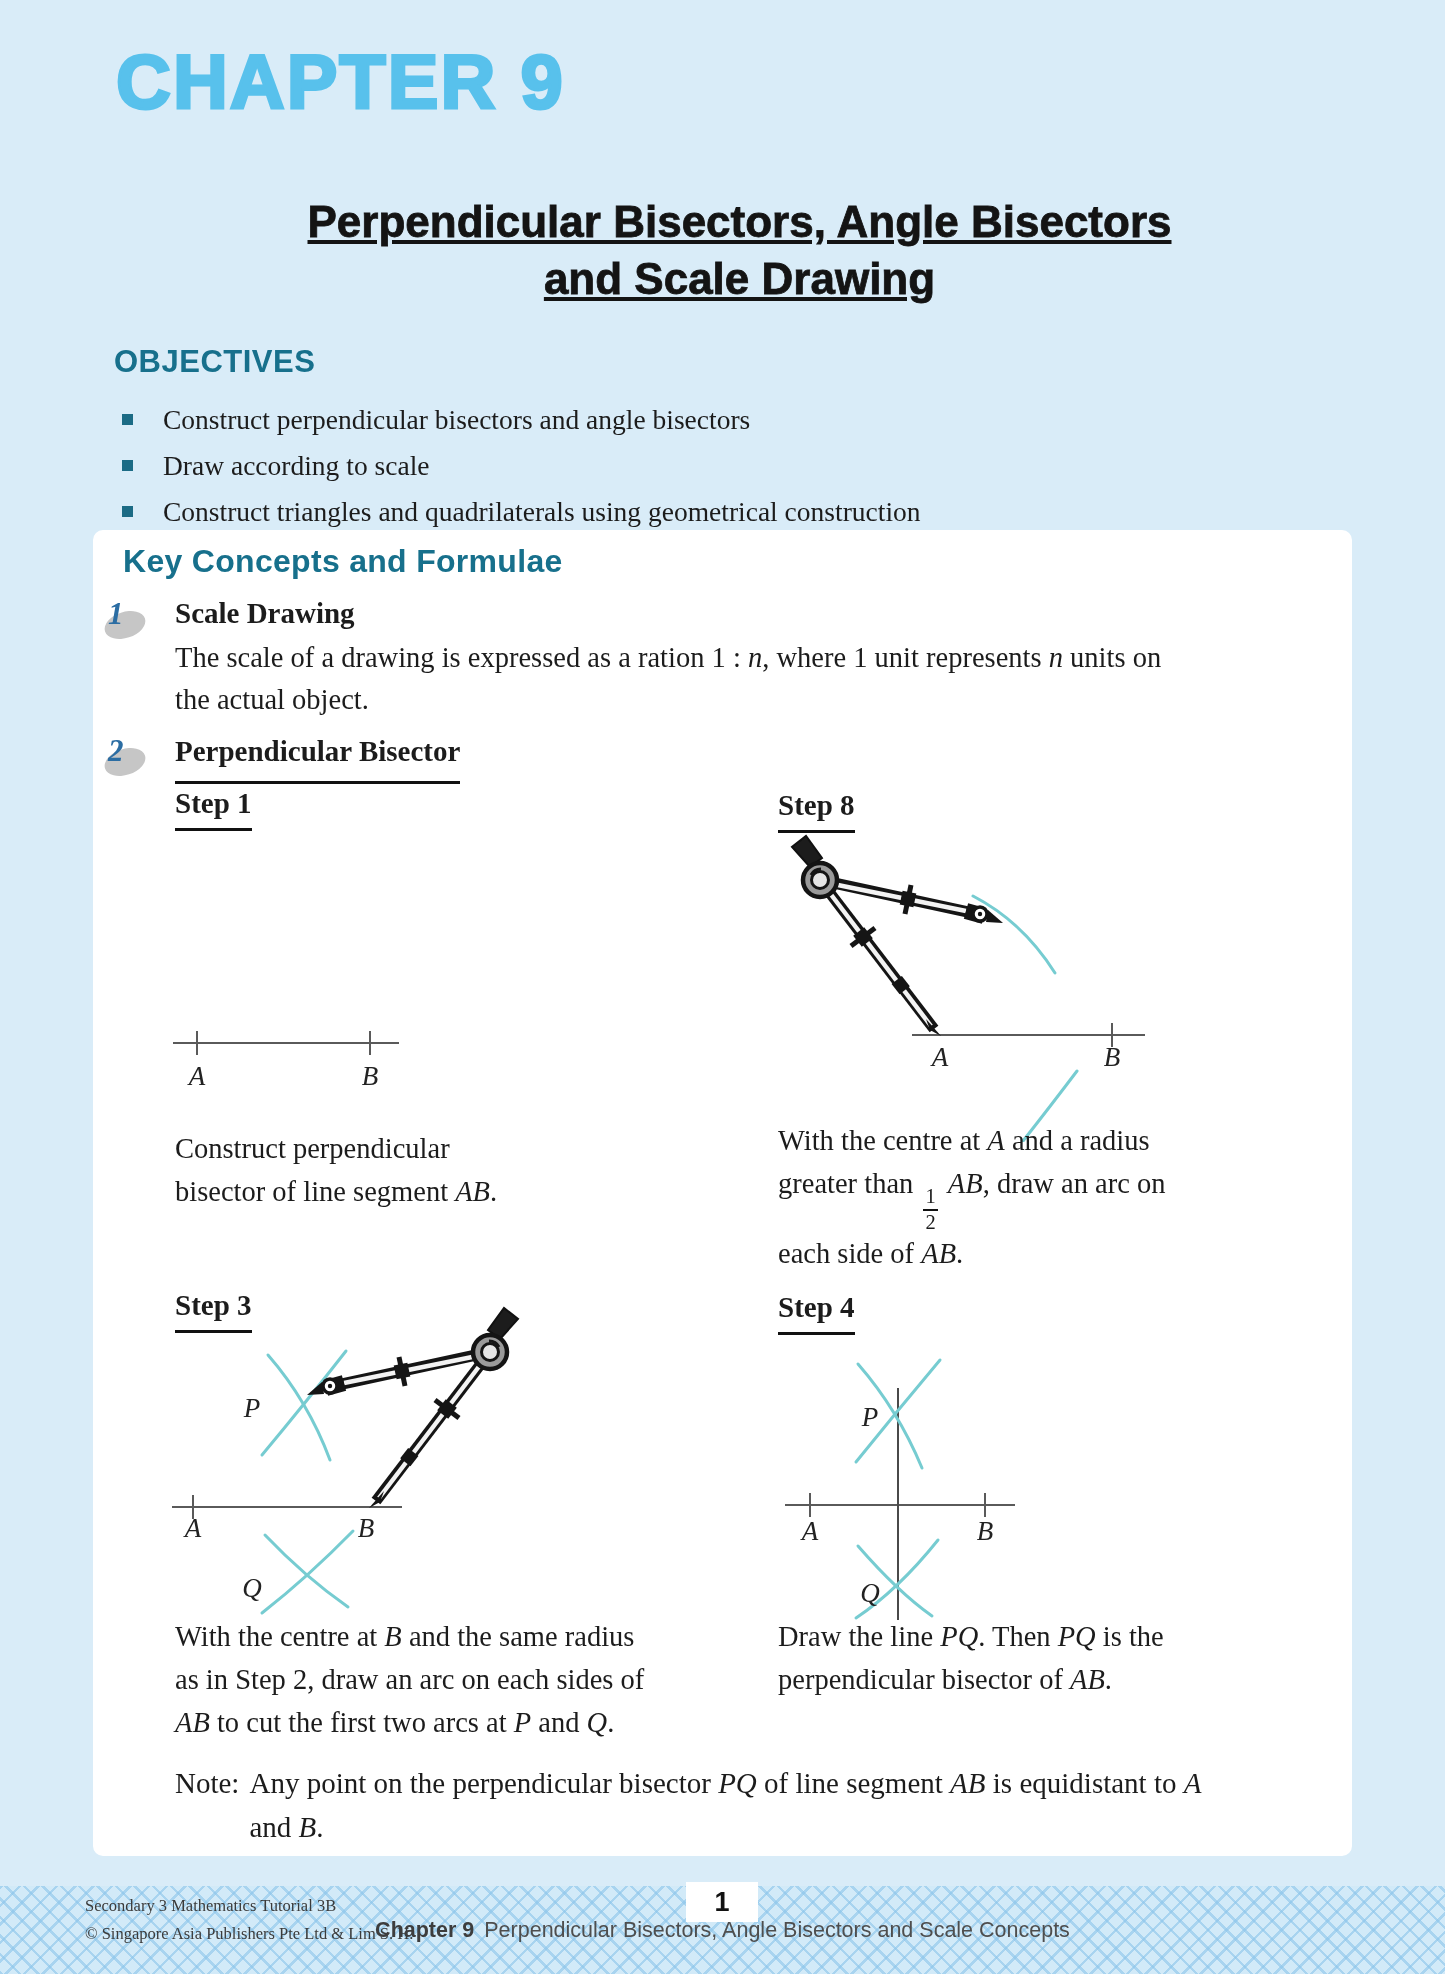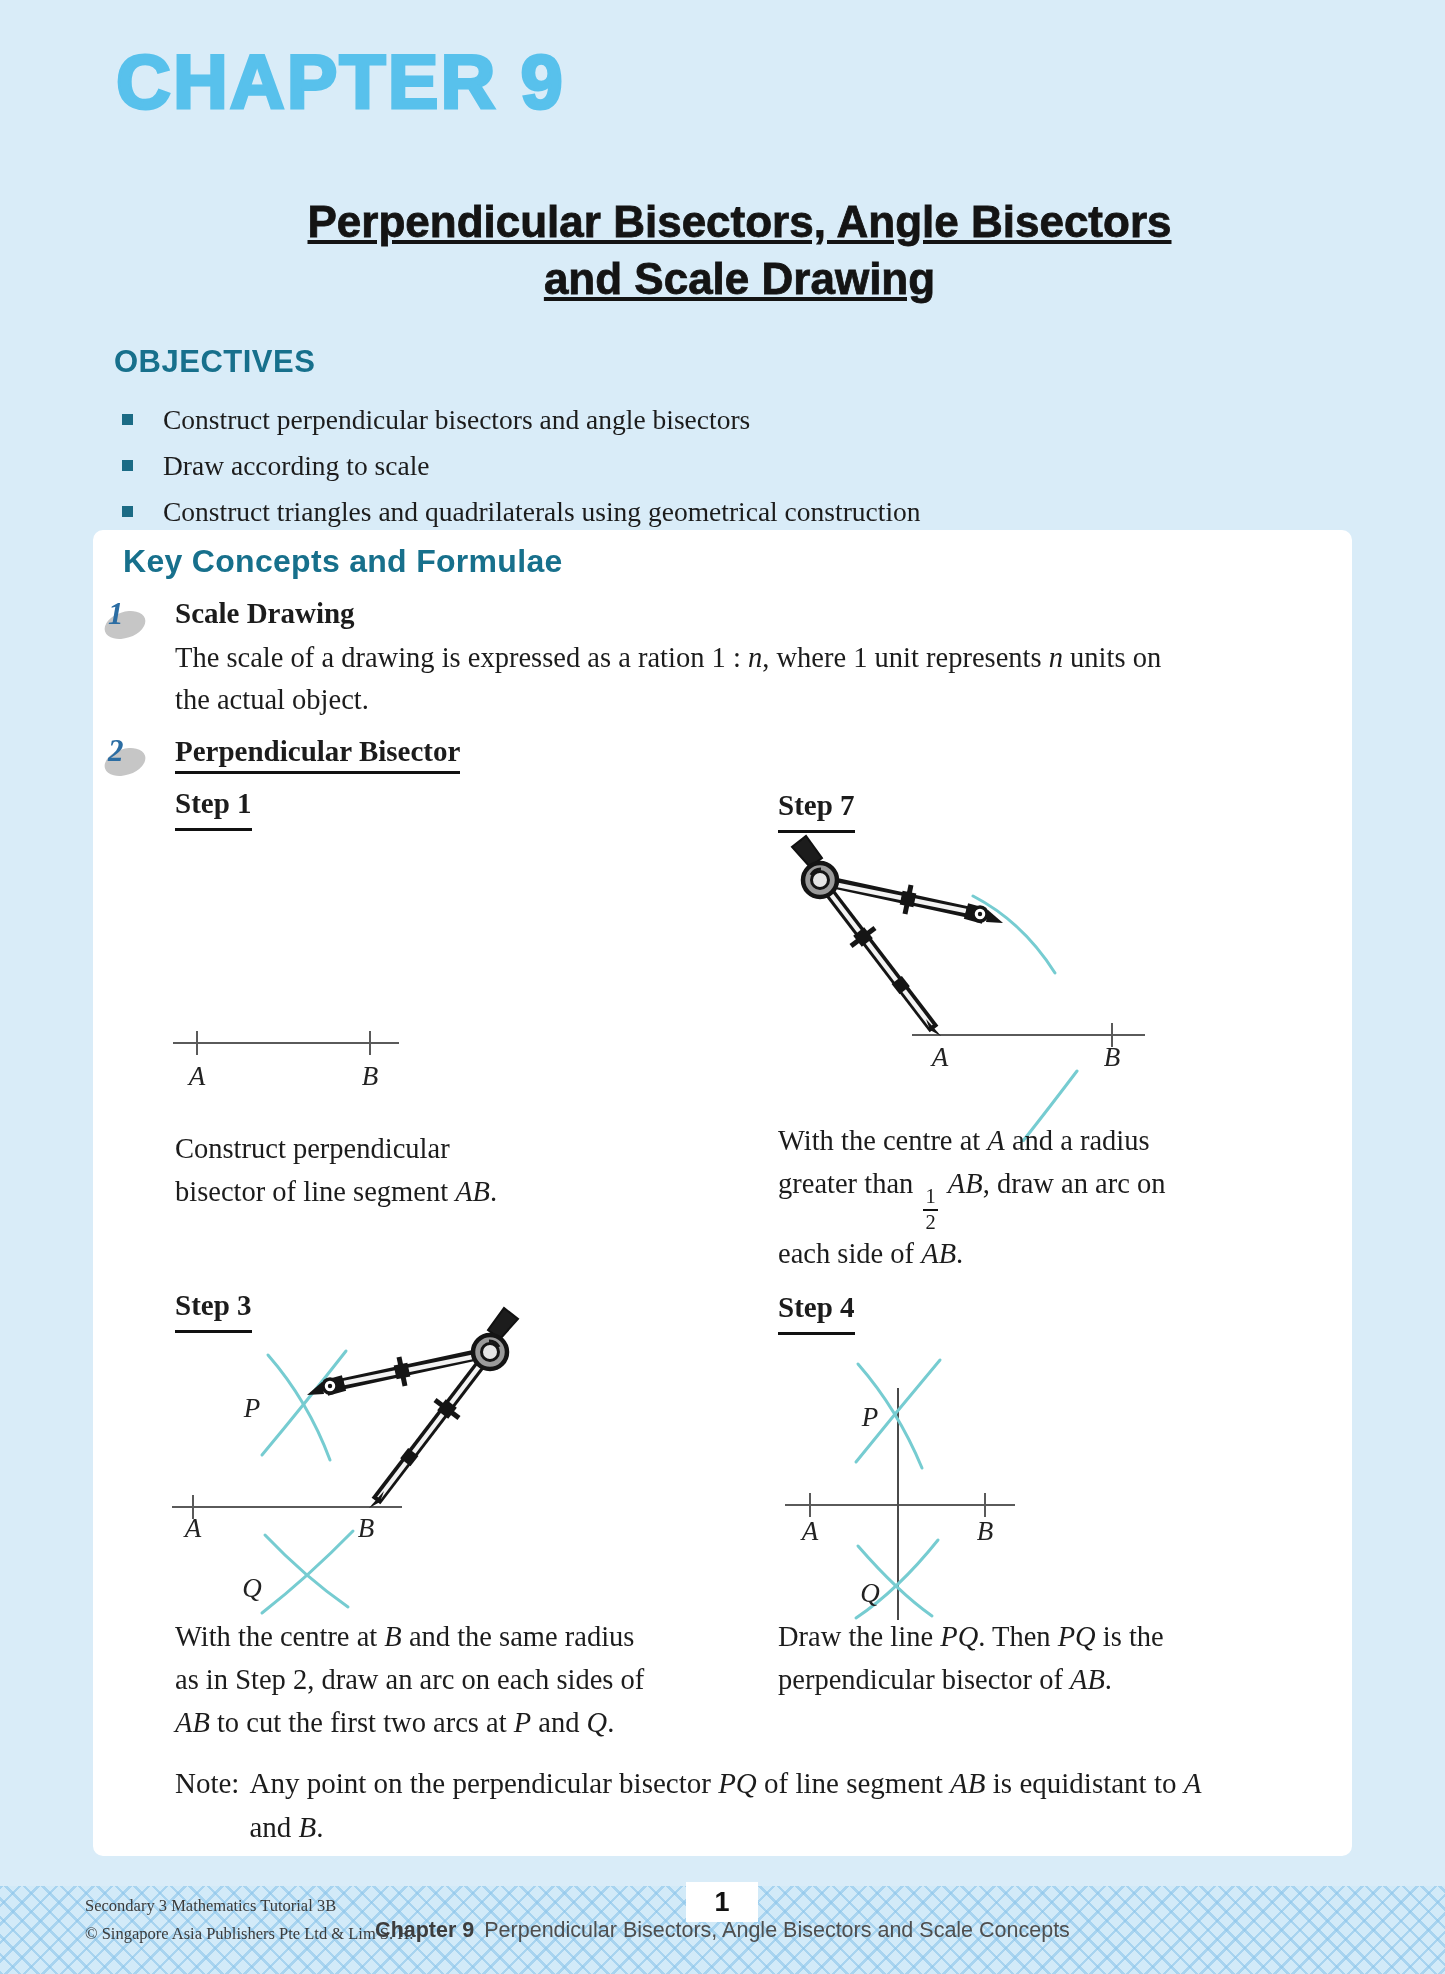--- a/index.html
+++ b/index.html
@@ -31,21 +31,21 @@
   .badge{width:60px;height:52px;}
   .badge-shadow{position:absolute;left:6px;top:16px;width:42px;height:26px;background:#c6c6c6;
     border-radius:50%;transform:rotate(-18deg);}
   .badge-num{position:absolute;left:10px;top:0;font-family:"Liberation Serif",serif;
     font-weight:bold;font-style:italic;font-size:31px;color:#2b6da3;}
   .badge1{left:98px;top:596px;}
   .badge2{left:98px;top:733px;}
 
   .sec-title{font-weight:bold;font-size:29px;text-align:center;}
   .sec1-title{left:175px;top:597px;}
-  .sec2-title{left:175px;top:735px;border-bottom:3px solid #111;padding-bottom:3px;}
+  .sec2-title{left:175px;top:735px;border-bottom:3px solid #111;padding-bottom:13px;}
   .sec1-body{left:175px;top:637px;width:1140px;font-size:28.5px;line-height:1.47;}
 
   .step-heading{font-weight:bold;font-size:29px;border-bottom:3.5px solid #111;padding-bottom:8px;}
   .step1-h{left:175px;top:787px;}
   .step2-h{left:778px;top:789px;}
   .step3-h{left:175px;top:1289px;}
   .step4-h{left:778px;top:1291px;}
 
   .svg1{left:150px;top:985px;}
   .svg2{left:760px;top:830px;}
@@ -120,21 +120,21 @@
 <div class="abs sec-title sec1-title">Scale Drawing</div>
 <div class="abs sec1-body"><span>The scale of a drawing is expressed as a ration 1 : </span><span class="it">n</span><span>, where 1 unit represents </span><span class="it">n</span><span> units on</span><br><span>the actual object.</span></div>
 
 <div class="abs badge badge2">
   <i class="badge-shadow"></i>
   <b class="badge-num">2</b>
 </div>
 <div class="abs sec-title sec2-title">Perpendicular Bisector</div>
 
 <div class="abs step-heading step1-h">Step 1</div>
-<div class="abs step-heading step2-h">Step 7</div>
+<div class="abs step-heading step2-h">Step 8</div>
 <div class="abs step-heading step3-h">Step 3</div>
 <div class="abs step-heading step4-h">Step 4</div>
 
 <svg class="abs svg1" width="280" height="115" viewBox="0 0 280 115">
   <line class="dline" x1="23" y1="58" x2="249" y2="58"></line>
   <line class="dline" x1="47" y1="46" x2="47" y2="70"></line>
   <line class="dline" x1="220" y1="46" x2="220" y2="70"></line>
   <text class="dlabel" x="47" y="100" text-anchor="middle">A</text>
   <text class="dlabel" x="220" y="100" text-anchor="middle">B</text>
 </svg>

